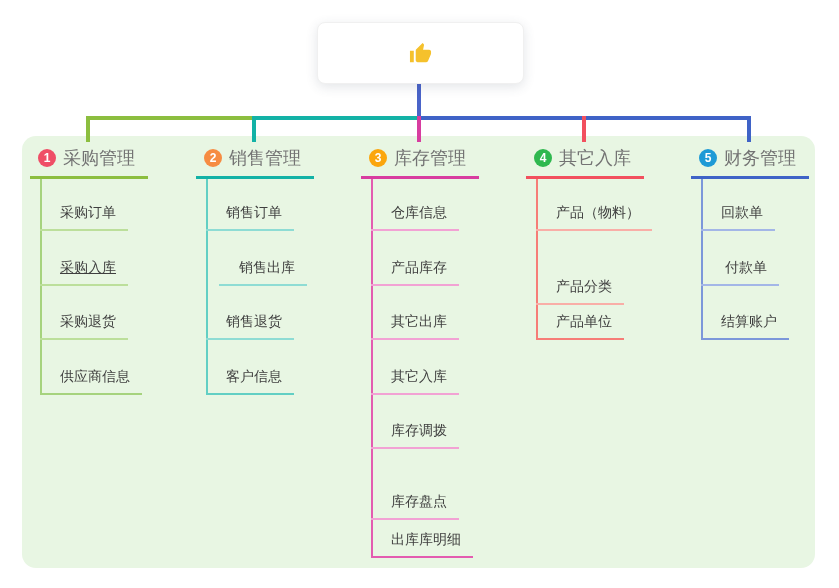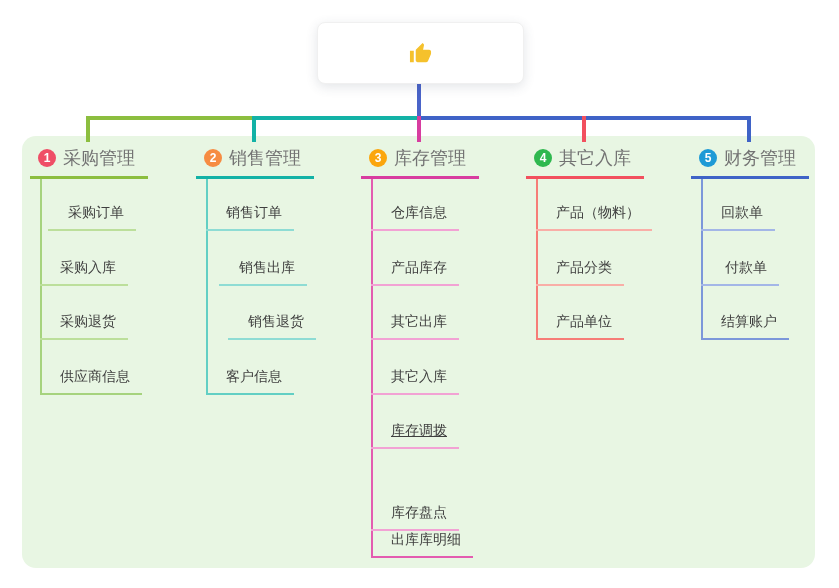--- a/index.html
+++ b/index.html
@@ -71,61 +71,61 @@
   </div>
 
   <div id="branches">
       <div>
     <div class="branch-underline" style="left: 30px; top: 176px; width: 118px; background: rgb(140, 190, 63);"></div>
     <div class="branch-header" style="left: 38px; top: 147px;">
       <span class="badge" style="background: rgb(239, 78, 102);">1</span>
       <span class="branch-title">采购管理</span>
     </div>
     <div class="stem" style="left: 40px; top: 179px; height: 215.5px; background: rgb(166, 211, 126);"></div>
-  <div class="child" style="left: 48px; top: 203px; text-align: center;"><span class="child-label" style="border-bottom-color: rgb(188, 223, 155);">采购订单</span></div>
-        <div class="child" style="left: 40px; top: 257.5px;"><span class="child-label" style="border-bottom-color: rgb(188, 223, 155);">采购入库</span></div>
+  <div class="child" style="left: 40px; top: 203px; text-align: center;"><span class="child-label" style="border-bottom-color: rgb(188, 223, 155);">采购订单</span></div>
+        <div class="child" style="left: 40px; top: 257.5px;"><span class="child-label" style="border-bottom-color: rgb(188, 223, 155); text-decoration: underline;">采购入库</span></div>
         <div class="child" style="left: 40px; top: 312px;"><span class="child-label" style="border-bottom-color: rgb(188, 223, 155);">采购退货</span></div>
         <div class="child" style="left: 40px; top: 366.5px;"><span class="child-label" style="border-bottom-color: rgb(166, 211, 126);">供应商信息</span></div>
       </div>
       <div>
     <div class="branch-underline" style="left: 196px; top: 176px; width: 118px; background: rgb(19, 178, 166);"></div>
     <div class="branch-header" style="left: 204px; top: 147px;">
       <span class="badge" style="background: rgb(246, 140, 66);">2</span>
       <span class="branch-title">销售管理</span>
     </div>
     <div class="stem" style="left: 206px; top: 179px; height: 215.5px; background: rgb(98, 207, 196);"></div>
   <div class="child" style="left: 206px; top: 203px; text-decoration: underline;"><span class="child-label" style="border-bottom-color: rgb(142, 220, 212);">销售订单</span></div>
         <div class="child" style="left: 219px; top: 257.5px;"><span class="child-label" style="border-bottom-color: rgb(142, 220, 212);">销售出库</span></div>
-        <div class="child" style="left: 206px; top: 312px; padding-left: 22px;"><span class="child-label" style="border-bottom-color: rgb(142, 220, 212);">销售退货</span></div>
+        <div class="child" style="left: 206px; top: 312px;"><span class="child-label" style="border-bottom-color: rgb(142, 220, 212);">销售退货</span></div>
         <div class="child" style="left: 206px; top: 366.5px;"><span class="child-label" style="border-bottom-color: rgb(98, 207, 196);">客户信息</span></div>
       </div>
       <div>
     <div class="branch-underline" style="left: 361px; top: 176px; width: 118px; background: rgb(216, 61, 160);"></div>
     <div class="branch-header" style="left: 369px; top: 147px;">
       <span class="badge" style="background: rgb(251, 166, 13);">3</span>
       <span class="branch-title">库存管理</span>
     </div>
     <div class="stem" style="left: 371px; top: 179px; height: 379px; background: rgb(227, 92, 176);"></div>
   <div class="child" style="left: 371px; top: 203px;"><span class="child-label" style="border-bottom-color: rgb(242, 162, 212);">仓库信息</span></div>
         <div class="child" style="left: 371px; top: 257.5px;"><span class="child-label" style="border-bottom-color: rgb(242, 162, 212);">产品库存</span></div>
         <div class="child" style="left: 371px; top: 312px;"><span class="child-label" style="border-bottom-color: rgb(242, 162, 212);">其它出库</span></div>
         <div class="child" style="left: 371px; top: 366.5px;"><span class="child-label" style="border-bottom-color: rgb(242, 162, 212);">其它入库</span></div>
-        <div class="child" style="left: 371px; top: 421px;"><span class="child-label" style="border-bottom-color: rgb(242, 162, 212); text-decoration: underline;">库存调拨</span></div>
-        <div class="child" style="left: 371px; top: 503px;"><span class="child-label" style="border-bottom-color: rgb(242, 162, 212);">库存盘点</span></div>
+        <div class="child" style="left: 371px; top: 421px;"><span class="child-label" style="border-bottom-color: rgb(242, 162, 212);">库存调拨</span></div>
+        <div class="child" style="left: 371px; top: 492px;"><span class="child-label" style="border-bottom-color: rgb(242, 162, 212);">库存盘点</span></div>
         <div class="child" style="left: 371px; top: 530px;"><span class="child-label" style="border-bottom-color: rgb(227, 92, 176); text-align: center;">出库库明细</span></div>
       </div>
       <div>
     <div class="branch-underline" style="left: 526px; top: 176px; width: 118px; background: rgb(242, 80, 94);"></div>
     <div class="branch-header" style="left: 534px; top: 147px;">
       <span class="badge" style="background: rgb(47, 184, 79);">4</span>
       <span class="branch-title">其它入库</span>
     </div>
     <div class="stem" style="left: 536px; top: 179px; height: 161px; background: rgb(246, 125, 119);"></div>
   <div class="child" style="left: 536px; top: 203px;"><span class="child-label" style="border-bottom-color: rgb(249, 174, 167);">产品（物料）</span></div>
-        <div class="child" style="left: 536px; top: 257.5px;"><span class="child-label" style="border-bottom-color: rgb(249, 174, 167);">产品分类</span></div>
+        <div class="child" style="left: 536px; top: 257.5px;"><span class="child-label" style="border-bottom-color: rgb(249, 174, 167); margin-top: 19px;">产品分类</span></div>
         <div class="child" style="left: 536px; top: 312px;"><span class="child-label" style="border-bottom-color: rgb(246, 125, 119);">产品单位</span></div>
       </div>
       <div>
     <div class="branch-underline" style="left: 691px; top: 176px; width: 118px; background: rgb(63, 99, 199);"></div>
     <div class="branch-header" style="left: 699px; top: 147px;">
       <span class="badge" style="background: rgb(30, 154, 214);">5</span>
       <span class="branch-title">财务管理</span>
     </div>
     <div class="stem" style="left: 701px; top: 179px; height: 161px; background: rgb(124, 151, 218);"></div>
   <div class="child" style="left: 701px; top: 203px;"><span class="child-label" style="border-bottom-color: rgb(163, 182, 231);">回款单</span></div>

